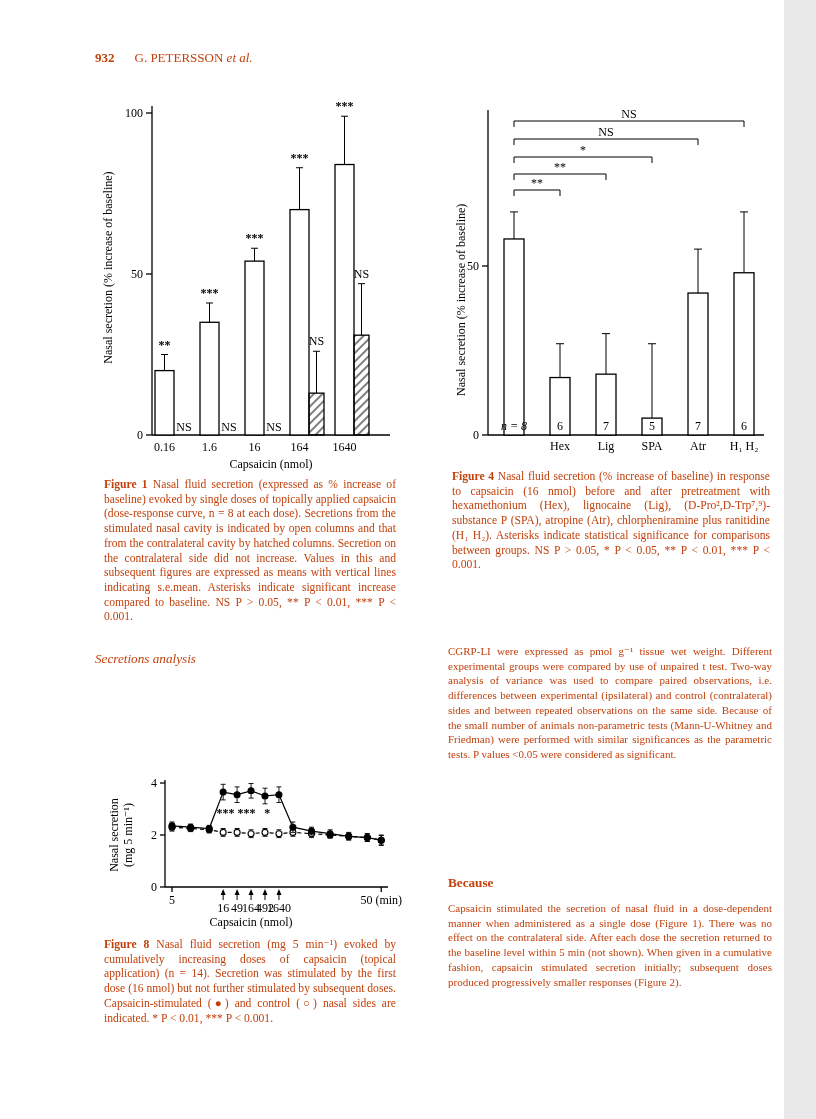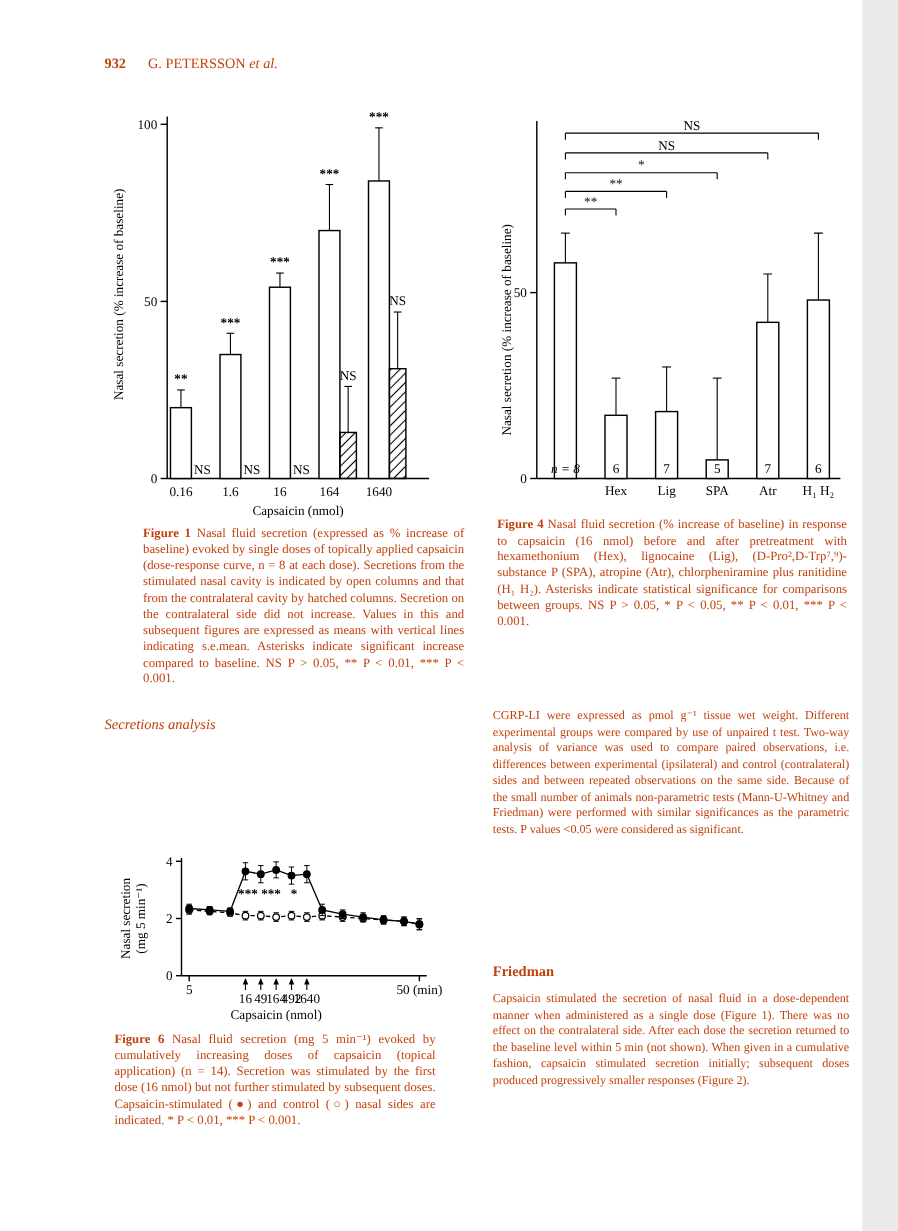--- a/index.html
+++ b/index.html
@@ -73,21 +73,21 @@
       <line x1="243" y1="28.21999999999997" x2="250" y2="28.21999999999997" stroke="#000" stroke-width="1"></line>
       <text x="246.5" y="22.21999999999997" text-anchor="middle" font-weight="bold">***</text>
       <rect x="256" y="247.18" width="15" height="99.82000000000001" fill="url(#hatch1)" stroke="#000" stroke-width="1.3"></rect>
       <line x1="263.5" y1="247.18" x2="263.5" y2="195.66" stroke="#000" stroke-width="1"></line>
       <line x1="260" y1="195.66" x2="267" y2="195.66" stroke="#000" stroke-width="1"></line>
       <text x="263.5" y="189.66" text-anchor="middle">NS</text>
       <text x="246.5" y="363" text-anchor="middle">1640</text>
       <text x="173" y="380" text-anchor="middle" font-size="13">Capsaicin (nmol)</text>
     </svg>
 
-  <p class="caption" style="left:104px;top:478px;width:292px;margin-left:26px;">
+  <p class="caption" style="left:104px;top:478px;width:292px;">
     <b>Figure 1</b>
     <span>Nasal fluid secretion (expressed as % increase of baseline) evoked by single doses of topically applied capsaicin (dose-response curve, n = 8 at each dose). Secretions from the stimulated nasal cavity is indicated by open columns and that from the contralateral cavity by hatched columns. Secretion on the contralateral side did not increase. Values in this and subsequent figures are expressed as means with vertical lines indicating s.e.mean. Asterisks indicate significant increase compared to baseline. NS P &gt; 0.05, ** P &lt; 0.01, *** P &lt; 0.001.</span>
   </p>
 
   <svg class="fig" style="left:452px;top:95px;" width="320" height="372">
       <line x1="36" y1="340" x2="36" y2="15" stroke="#000" stroke-width="1.3"></line>
       <line x1="36" y1="340" x2="312" y2="340" stroke="#000" stroke-width="1.3"></line>
       <line x1="30" y1="340" x2="36" y2="340" stroke="#000" stroke-width="1.3"></line>
       <text x="27" y="344" text-anchor="end">0</text>
       <line x1="30" y1="171" x2="36" y2="171" stroke="#000" stroke-width="1.3"></line>
@@ -296,23 +296,23 @@
       <line x1="178.95" y1="148" x2="178.95" y2="140" stroke="#000" stroke-width="1"></line>
       <polygon points="176.45,143 181.45,143 178.95,137" fill="#000"></polygon>
       <text x="178.95" y="160" text-anchor="middle" font-size="9.5">1640</text>
       <text x="151.05" y="174" text-anchor="middle" font-size="13">Capsaicin (nmol)</text>
       <text x="125.475" y="64.8" text-anchor="middle" font-weight="bold">***</text>
       <text x="146.4" y="64.8" text-anchor="middle" font-weight="bold">***</text>
       <text x="167.325" y="64.8" text-anchor="middle" font-weight="bold">*</text>
     </svg>
 
   <p class="caption" style="left:104px;top:938px;width:292px;">
-    <b>Figure 6</b>
+    <b>Figure 8</b>
     <span>Nasal fluid secretion (mg 5 min⁻¹) evoked by cumulatively increasing doses of capsaicin (topical application) (n = 14). Secretion was stimulated by the first dose (16 nmol) but not further stimulated by subsequent doses. Capsaicin-stimulated (●) and control (○) nasal sides are indicated. * P &lt; 0.01, *** P &lt; 0.001.</span>
   </p>
 
   <p class="body-text" style="left:448px;top:644px;width:324px;">CGRP-LI were expressed as pmol g⁻¹ tissue wet weight. Different experimental groups were compared by use of unpaired t test. Two-way analysis of variance was used to compare paired observations, i.e. differences between experimental (ipsilateral) and control (contralateral) sides and between repeated observations on the same side. Because of the small number of animals non-parametric tests (Mann-U-Whitney and Friedman) were performed with similar significances as the parametric tests. P values &lt;0.05 were considered as significant.</p>
 
-  <h3 class="results-head" style="left:448px;top:875px;">Friedman</h3>
+  <h3 class="results-head" style="left:448px;top:875px;">Because</h3>
 
   <p class="body-text" style="left:448px;top:901px;width:324px;">Capsaicin stimulated the secretion of nasal fluid in a dose-dependent manner when administered as a single dose (Figure 1). There was no effect on the contralateral side. After each dose the secretion returned to the baseline level within 5 min (not shown). When given in a cumulative fashion, capsaicin stimulated secretion initially; subsequent doses produced progressively smaller responses (Figure 2).</p>
 
 </div>
 
 </body></html>

